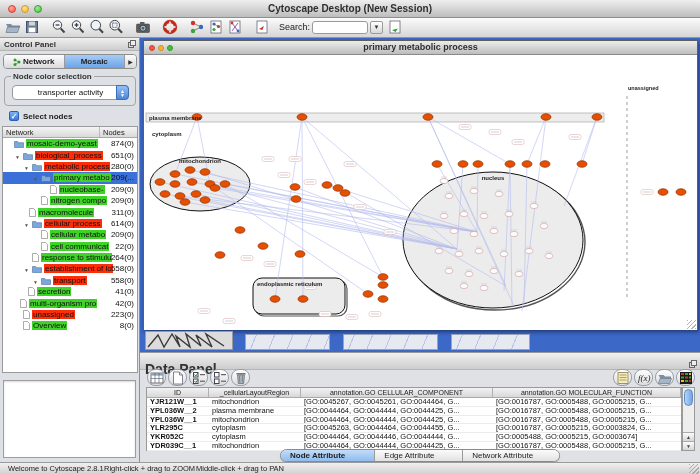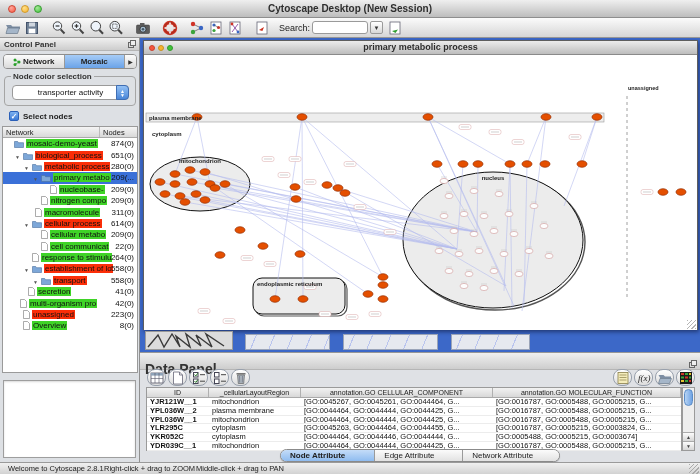--- a/index.html
+++ b/index.html
@@ -6,21 +6,21 @@
   html,body{width:700px;height:474px;overflow:hidden}
   body{position:relative;font-family:"Liberation Sans",sans-serif;background:#e8e8e8;-webkit-font-smoothing:antialiased}
   
   .titlebar{position:absolute;left:0;top:0;width:700px;height:18px;background:linear-gradient(#efefef,#bdbdbd);border-bottom:1px solid #8e8e8e}
   .title{line-height:17px;text-align:center;font-size:10px;font-weight:bold;color:#2e2e2e}
   .tl{position:absolute;top:5px;width:8px;height:8px;border-radius:50%}
   .tl.r{left:8px;background:radial-gradient(circle at 35% 30%,#ffa89e,#f6573e);border:1px solid #cf4636}
   .tl.y{left:21px;background:radial-gradient(circle at 35% 30%,#ffe08a,#f8b42e);border:1px solid #d19a2b}
   .tl.g{left:34px;background:radial-gradient(circle at 35% 30%,#a8e89a,#3fc53a);border:1px solid #3a9e34}
   
-  .toolbar{position:absolute;left:0;top:18px;width:700px;height:20px;background:linear-gradient(#fbfbfb,#d6d6d6);border-bottom:1px solid #979797;display:flex;align-items:center;padding:0 3px}
+  .toolbar{position:absolute;left:0;top:18px;width:700px;height:20px;background:linear-gradient(#fbfbfb,#d6d6d6);border-bottom:1px solid #979797;display:flex;align-items:flex-start;padding:0 3px}
   .tb-btn{width:19px;height:18px;display:flex;align-items:center;justify-content:center}
   .tb-sep{width:8px;height:1px}
   .search-wrap{display:flex;align-items:center;gap:2px;margin-left:8px}
   .search-label{font-size:9px;color:#222}
   .search-input{width:56px;height:13px;border:1px solid #9a9a9a;border-radius:3px;font-size:8px;padding:0 2px;font-family:"Liberation Sans",sans-serif}
   .combo-btn{width:13px;height:13px;border:1px solid #9a9a9a;border-radius:2px;background:linear-gradient(#fff,#d8d8d8);font-size:6px;color:#333;display:flex;align-items:center;justify-content:center}
   
   .control-panel{position:absolute;left:0;top:38px;width:140px;height:424px;background:#dde0e4;border-right:1px solid #909090}
   .cp-header{height:13px;background:linear-gradient(#f0f0f0,#cdcdcd);border-bottom:1px solid #b5b5b5;font-size:8px;font-weight:bold;color:#333;padding:2px 4px;position:relative}
   .float-ic{position:absolute;right:3px;top:2px}
@@ -309,21 +309,21 @@
           <span class="tw" style="padding-left:29px">
             <span class="arr"></span>
             <svg width="7" height="9" viewBox="0 0 7 9" style="flex:none">
               <path d="M0.5 0.5h4l2 2v6h-6z" fill="#fff" stroke="#888" stroke-width="0.7"></path>
             </svg>
             <span class="chip g">nitrogen compo</span>
           </span>
           <span class="val">209(0)</span>
         </div>
         <div class="tree-row">
-          <span class="tw" style="padding-left:23px">
+          <span class="tw" style="padding-left:17px">
             <span class="arr"></span>
             <svg width="7" height="9" viewBox="0 0 7 9" style="flex:none">
               <path d="M0.5 0.5h4l2 2v6h-6z" fill="#fff" stroke="#888" stroke-width="0.7"></path>
             </svg>
             <span class="chip g">macromolecule</span>
           </span>
           <span class="val">311(0)</span>
         </div>
         <div class="tree-row">
           <span class="tw" style="padding-left:20px">

